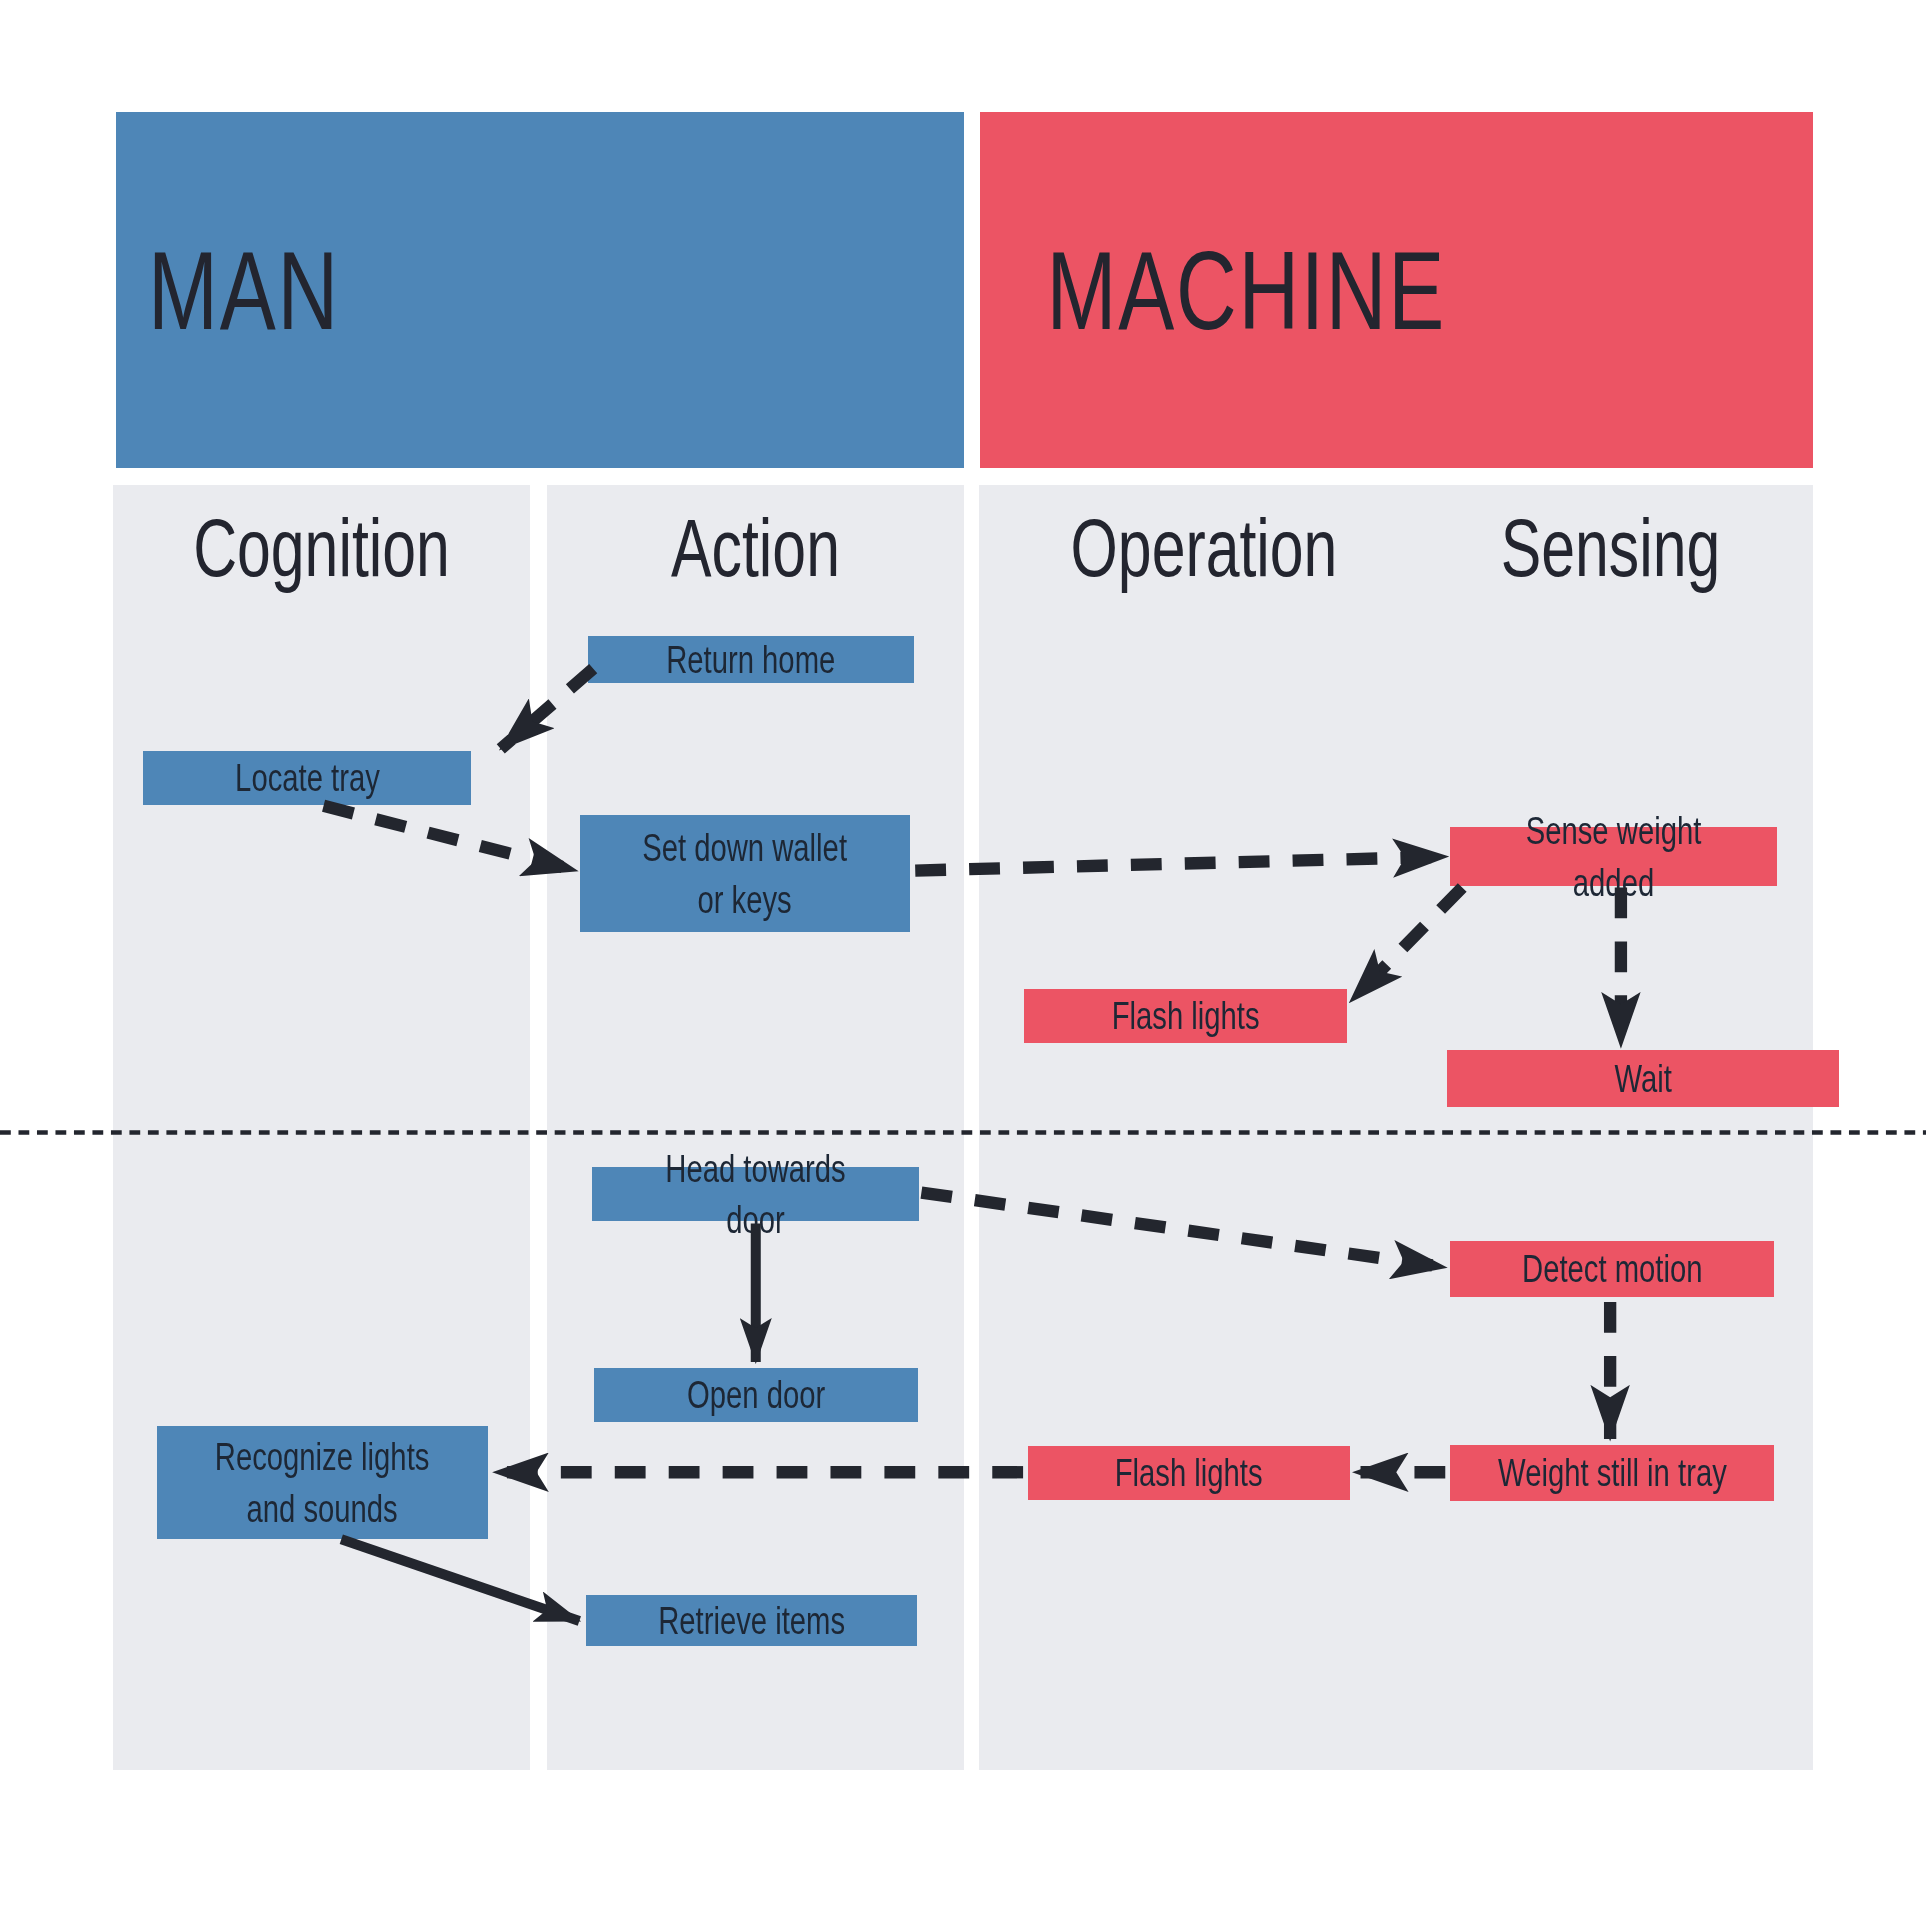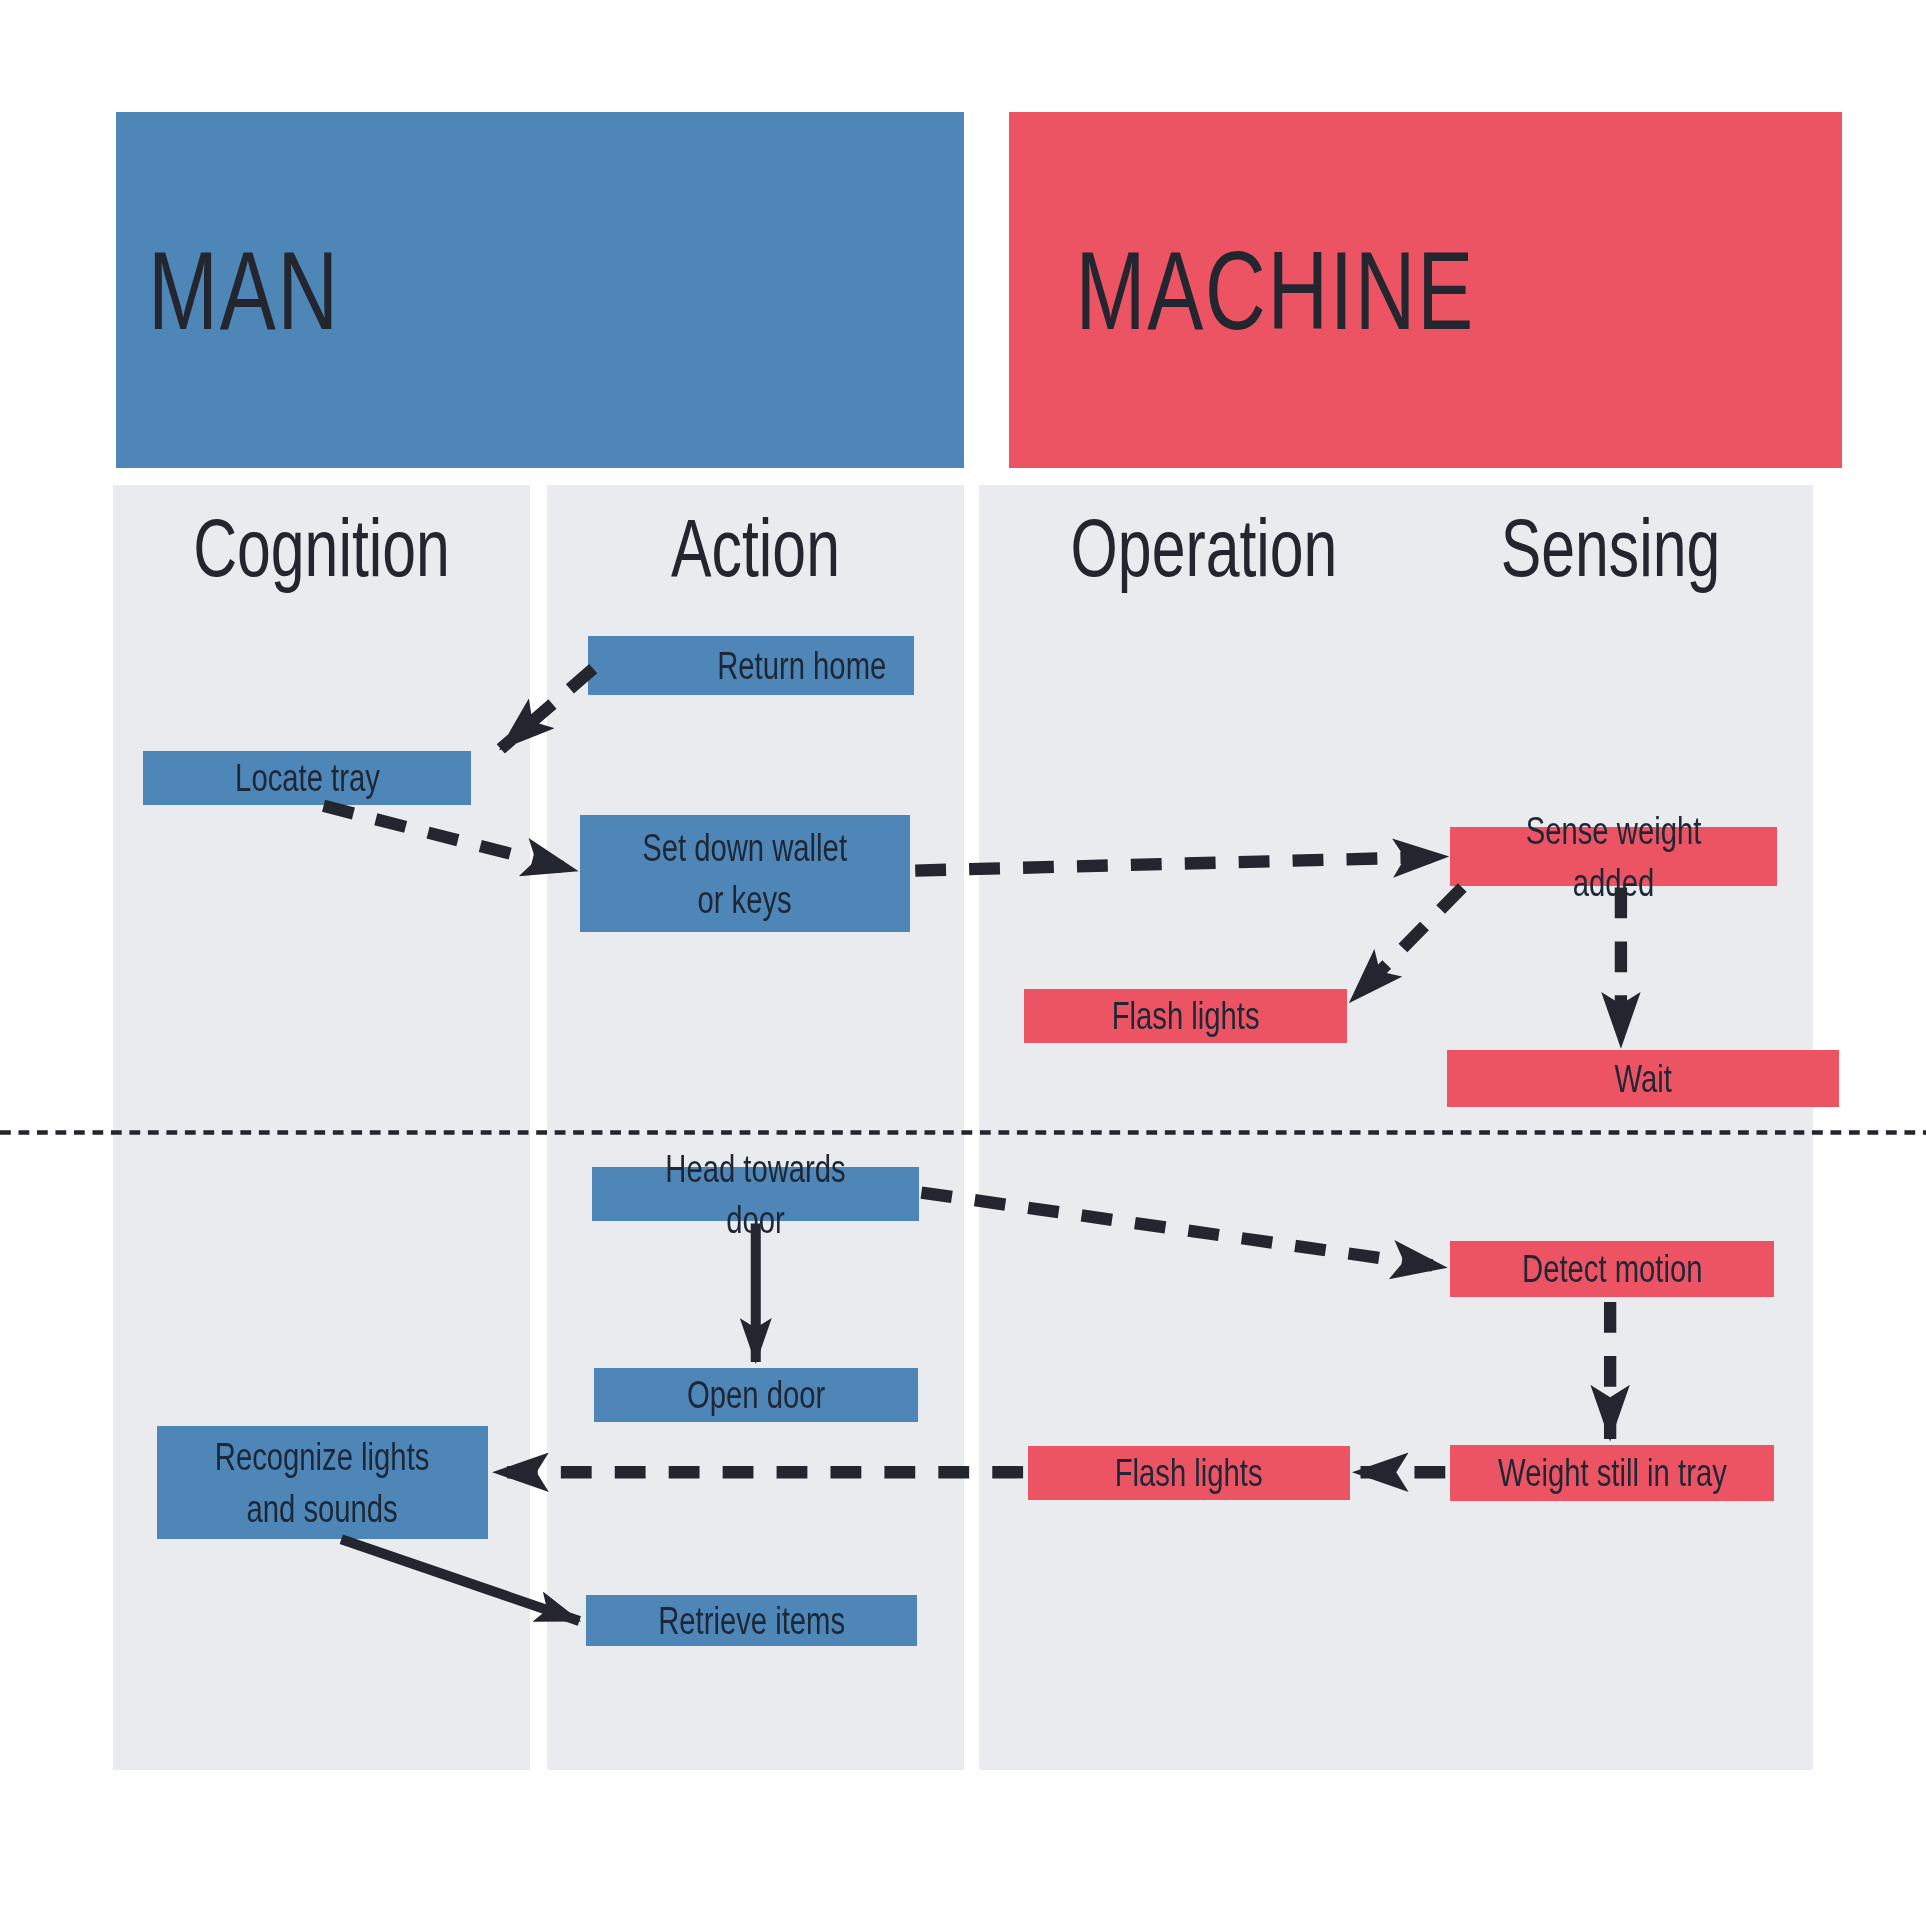--- a/index.html
+++ b/index.html
@@ -2,21 +2,21 @@
 <html style="--man-blue: #4e86b7; --machine-red: #ec5464; --column-bg: #eaebef; --ink: #23252f; --node-ink: #1d2735; --arrow-ink: #23262e;font-size:12.3px"><head>
 <meta charset="utf-8">
 <style>
   html,body{margin:0;padding:0;background:#ffffff;}
   body{width:1926px;height:1926px;font-family:"Liberation Sans","DejaVu Sans",sans-serif;}
   #canvas{position:relative;width:1926px;height:1926px;background:#ffffff;overflow:hidden;}
 
   
   .hdr{position:absolute;top:112px;height:356px;display:flex;align-items:center;justify-content:flex-start;z-index:1;}
   #hdr-man{left:116px;width:848px;background:var(--man-blue);}
-  #hdr-machine{left:980px;width:833px;background:var(--machine-red);margin-left:29px;}
+  #hdr-machine{left:980px;width:833px;background:var(--machine-red);}
   .hdr .hdr-label{font-size:112px;font-weight:400;color:var(--ink);letter-spacing:2.3px;
                   transform:scaleX(0.75);transform-origin:50% 50%;white-space:nowrap;}
 
   
   .band{position:absolute;top:485px;height:1285px;background:var(--column-bg);z-index:1;}
   #band-cognition{left:113px;width:417px;}
   #band-action{left:547px;width:417px;}
   #band-operation{left:979px;width:450px;}
   #band-sensing{left:1408px;width:405px;}
   .band .band-title{display:block;margin-top:17px;width:100%;text-align:center;font-size:81px;
@@ -56,21 +56,21 @@
         <span class="band-title">Action</span>
       </div>
       <div class="band" id="band-operation">
         <span class="band-title">Operation</span>
       </div>
       <div class="band" id="band-sensing">
         <span class="band-title">Sensing</span>
       </div>
     </div>
   <div id="nodes-layer">
-      <div class="node blue" id="node-return-home" style="left: 588px; top: 636px; width: 326px; height: 59px; justify-content: flex-end;">
+      <div class="node blue" id="node-return-home" style="left: 588px; top: 636px; width: 326px; height: 47px;">
         <span class="node-label">Return home</span>
       </div>
       <div class="node blue" id="node-locate-tray" style="left: 143px; top: 751px; width: 328px; height: 54px;">
         <span class="node-label">Locate tray</span>
       </div>
       <div class="node blue" id="node-set-down-wallet-or-keys" style="left: 580px; top: 815px; width: 330px; height: 117px;">
         <span class="node-label">Set down wallet
 or keys</span>
       </div>
       <div class="node red" id="node-sense-weight-added" style="left: 1450px; top: 827px; width: 327px; height: 59px;">

